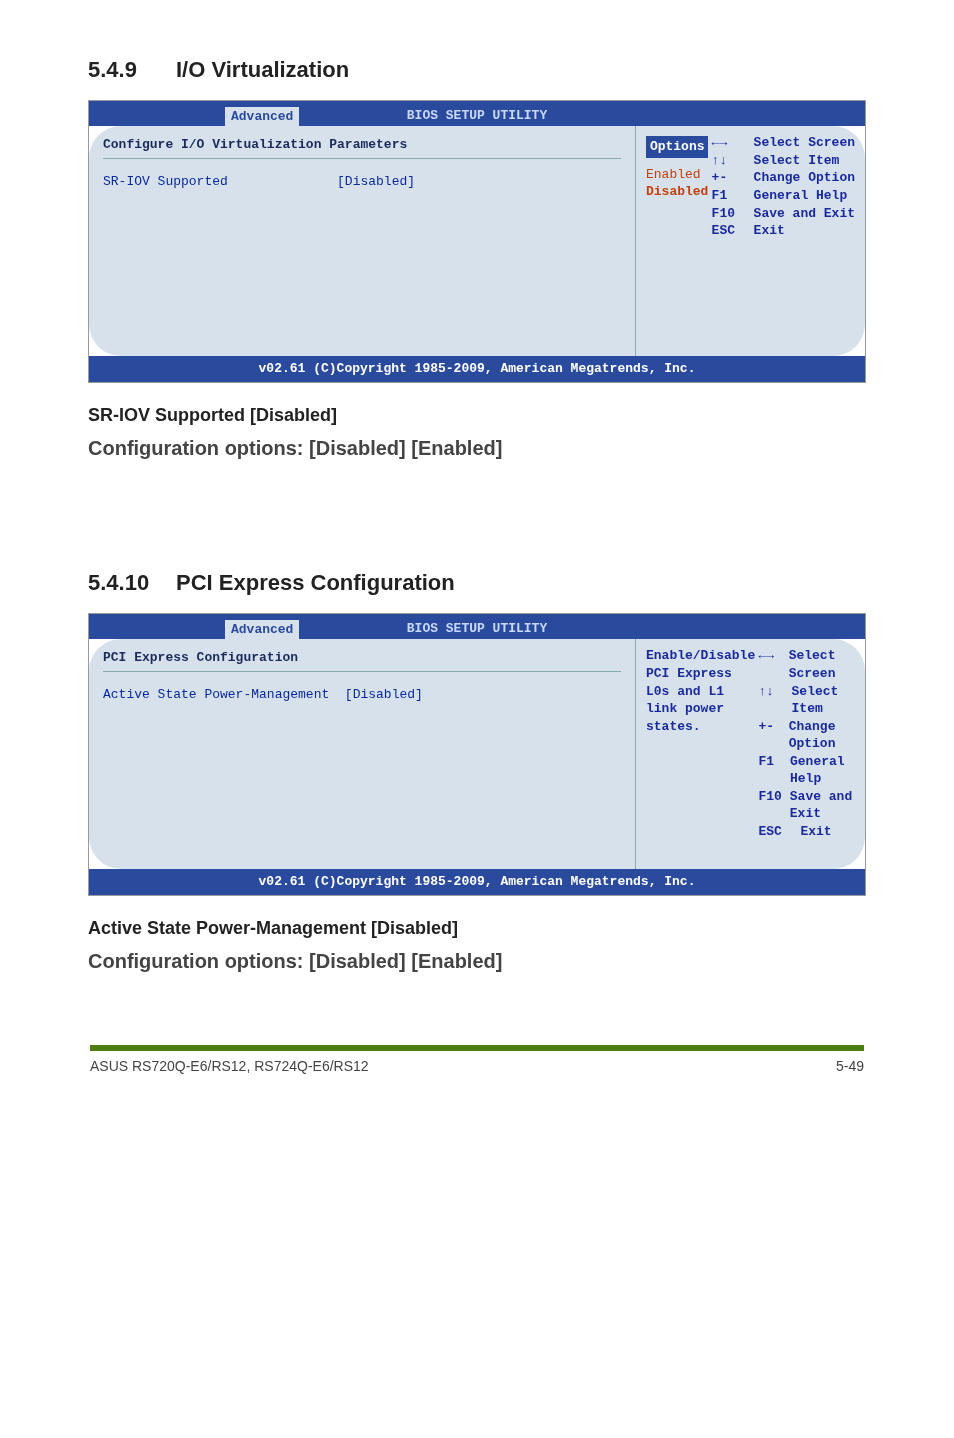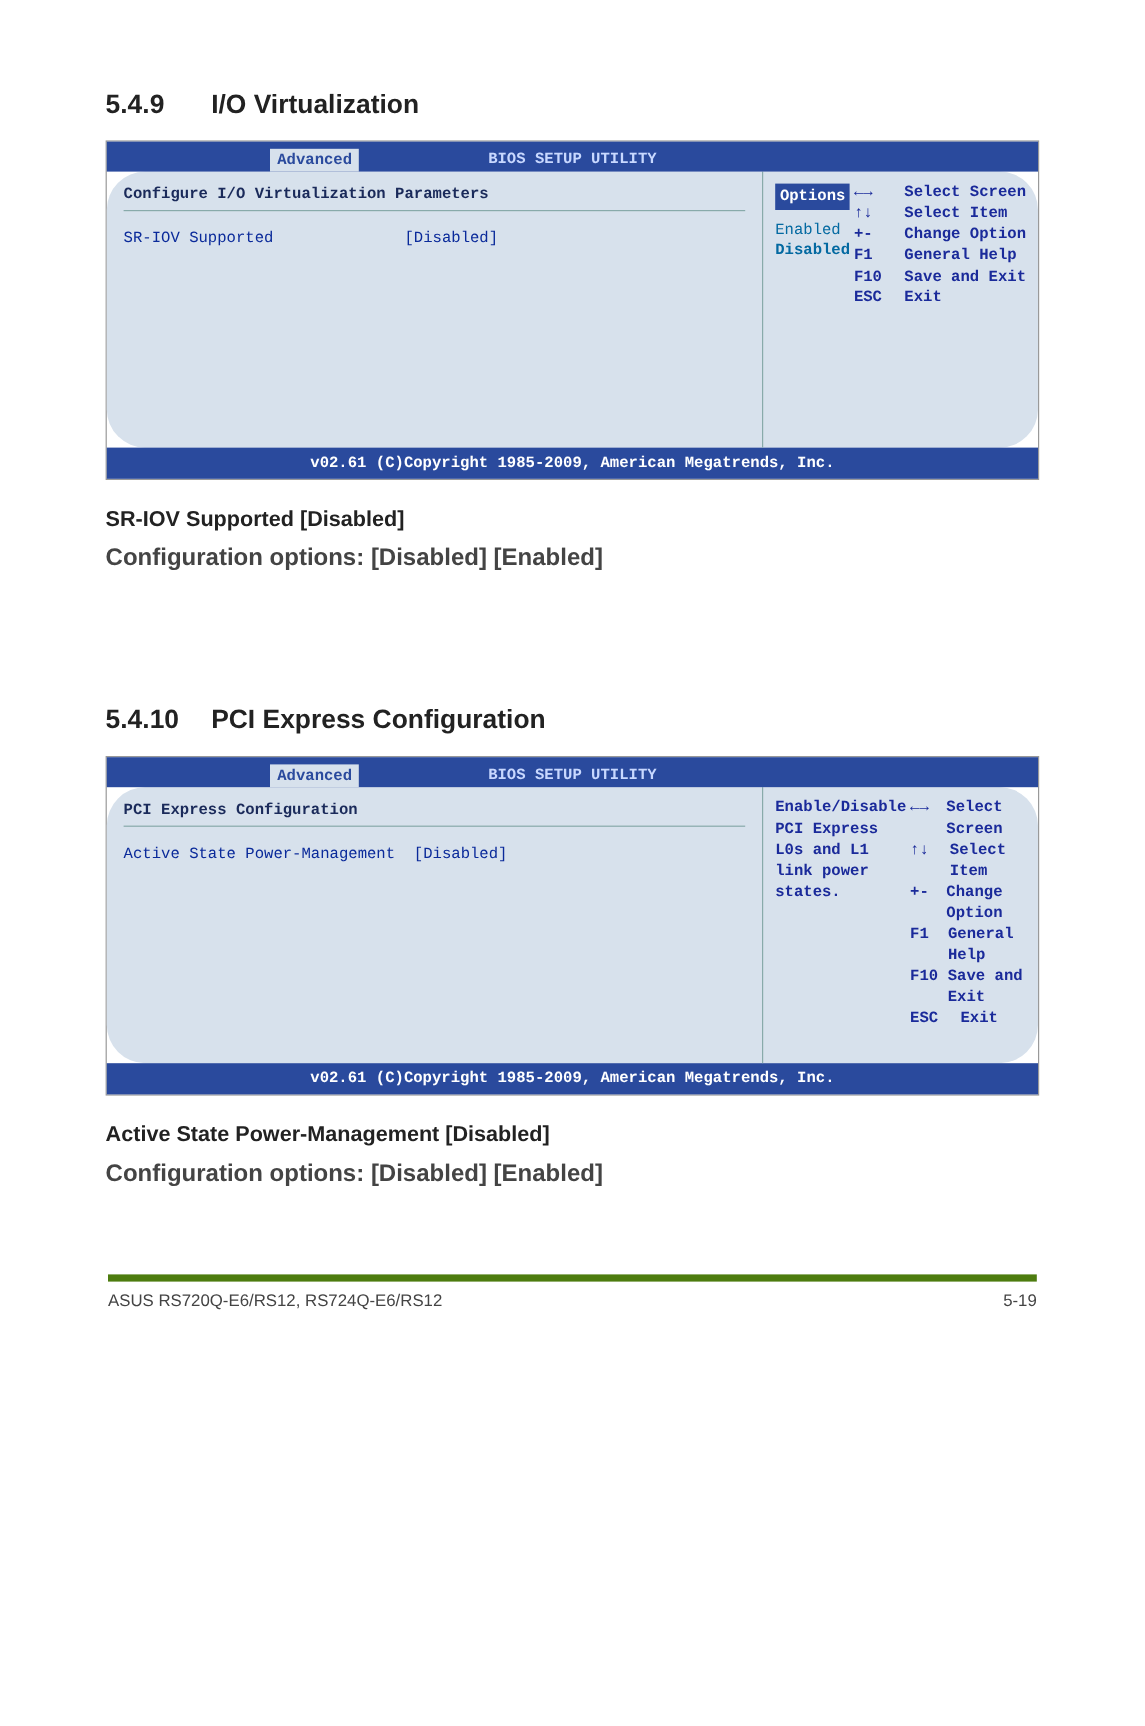--- a/index.html
+++ b/index.html
@@ -6,21 +6,21 @@
   body {
     font-family: Arial, Helvetica, sans-serif;
     background: #fff;
     width: 954px;
     margin: 0 auto;
     color: #333;
     padding: 55px 0 40px 0;
     font-size: 15px;
     line-height: 1.4;
   }
-  .page-wrap { padding: 0 88px; margin-top: 17px; }
+  .page-wrap { padding: 0 88px; }
   h2.sec-title {
     font-weight: bold;
     font-size: 22px;
     margin-bottom: 14px;
     color: #222;
   }
   h2.sec-title .sec-num { display: inline-block; width: 88px; }
   h3.sub-h {
     font-weight: bold;
     font-size: 18px;
@@ -84,21 +84,21 @@
     min-height: 230px;
   }
   .bios .opt-title {
     background: #2a4a9d;
     color: #fff;
     text-align: center;
     padding: 2px 0;
     margin: 2px 0 8px 0;
     font-weight: bold;
   }
-  .bios .opts .o { color: #0369a1; }
+  .bios .opts .o { color: #c2410c; }
   .bios .opts .o.sel { font-weight: bold; text-align: center; }
   .bios .desc { color: #1a2a9a; font-weight: bold; }
   .bios .help { font-weight: bold; }
   .bios .help .hl { display: flex; gap: 8px; }
   .bios .help .hk { width: 34px; color: #1a2a9a; }
   .bios .help .ht { color: #1a2a9a; }
   .bios .footer {
     background: #2a4a9d;
     color: #fff;
     text-align: center;
@@ -226,17 +226,17 @@
     </div>
     <div class="footer">v02.61 (C)Copyright 1985-2009, American Megatrends, Inc.</div>
   </div>
 
   <h3 class="sub-h">Active State Power-Management [Disabled]</h3>
   <p class="body-text">Configuration options: [Disabled] [Enabled]</p>
 
   <div class="page-foot">
     <div class="line">
       <span>ASUS RS720Q-E6/RS12, RS724Q-E6/RS12</span>
-      <span>5-19</span>
+      <span>5-49</span>
     </div>
   </div>
 
 </div>
 
 </body></html>

